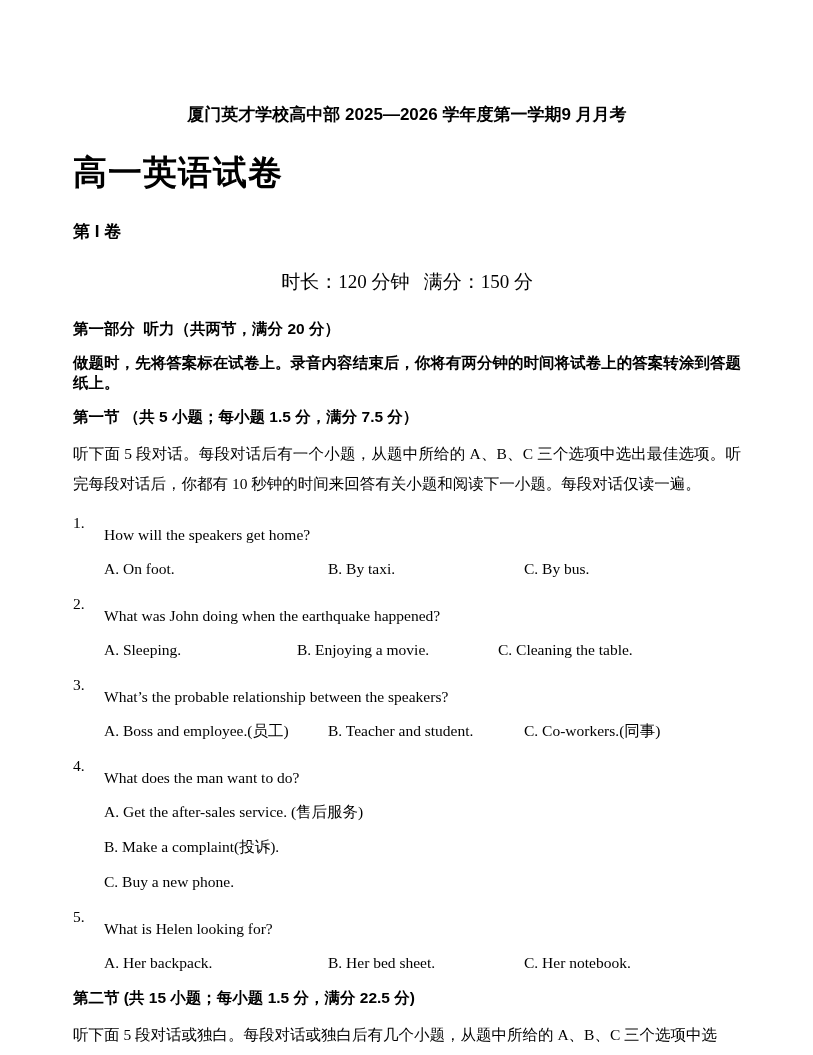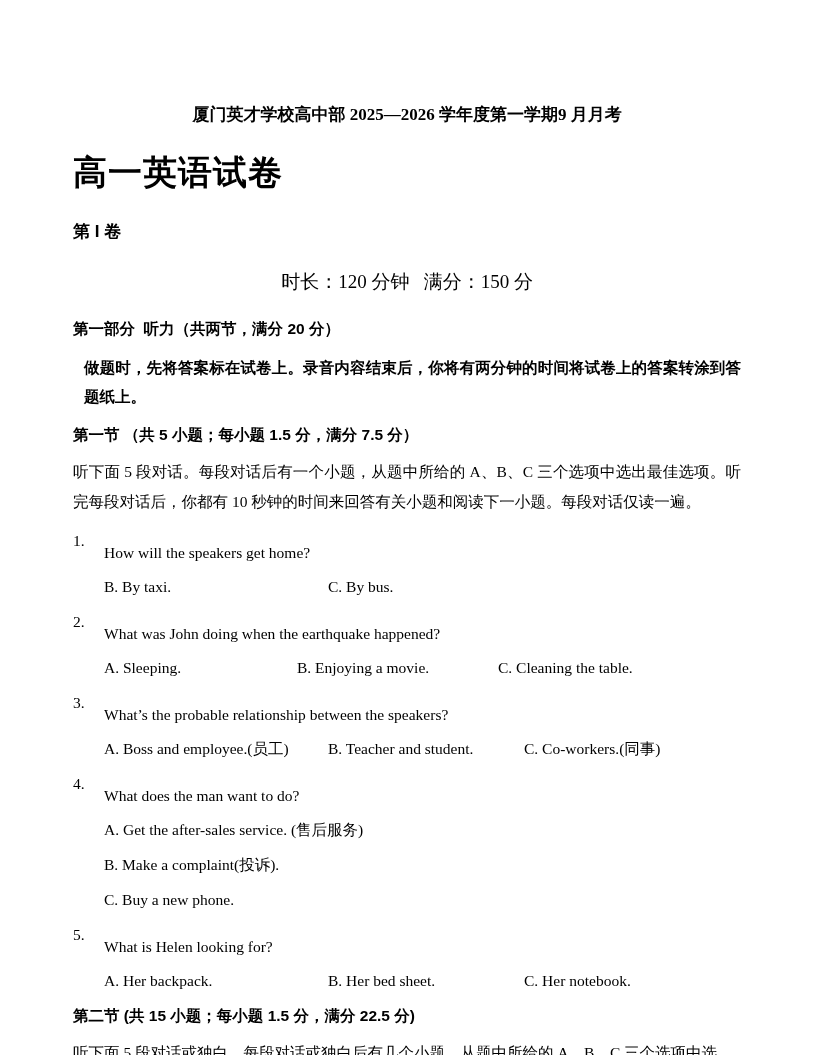--- a/index.html
+++ b/index.html
@@ -11,21 +11,21 @@
     color: #000;
     font-family: "Liberation Serif", "DejaVu Serif", serif;
     font-size: 15.5px;
   }
   .page { padding: 103px 72px 0 73px; }
 
   .header-line {
     text-align: center;
     font-weight: bold;
     font-size: 17px;
-    font-family: Liberation Serif, serif;
+    font-family: Liberation Sans, sans-serif;
     white-space: pre-wrap;
   }
   .title {
     font-weight: bold;
     font-size: 34px;
     margin-top: 24px;
     letter-spacing: 1px;
     font-family: "Liberation Sans", "DejaVu Sans", sans-serif;
   }
   .volume {
@@ -45,24 +45,23 @@
     font-weight: bold;
     font-size: 15.5px;
     font-family: "Liberation Sans", "DejaVu Sans", sans-serif;
     white-space: pre-wrap;
   }
   .part-heading { margin-top: 24px; }
   .bold-para {
     font-weight: bold;
     font-size: 15.5px;
     font-family: "Liberation Sans", "DejaVu Sans", sans-serif;
-    line-height: 29px;
+    line-height: 20px;
     margin-top: 13px;
     text-align: justify;
-    margin-left: 11px;
   }
   .sec-heading { margin-top: 14px; }
   .directions {
     font-size: 15.5px;
     line-height: 30px;
     margin-top: 11px;
     margin-bottom: 14px;
     text-align: justify;
   }
   .question { }
@@ -102,20 +101,21 @@
   <div class="sec-heading">第一节 （共 5 小题；每小题 1.5 分，满分 7.5 分）</div>
 
   <p class="directions">听下面 5 段对话。每段对话后有一个小题，从题中所给的 A、B、C 三个选项中选出最佳选项。听完每段对话后，你都有 10 秒钟的时间来回答有关小题和阅读下一小题。每段对话仅读一遍。</p>
 
   <div class="question">
     <div class="q-row">
       <span class="q-num">1.</span>
       <span class="q-stem">How will the speakers get home?</span>
     </div>
     <div class="options-row">
+      <span class="opt">A. On foot.</span>
       <span class="opt">B. By taxi.</span>
       <span class="opt">C. By bus.</span>
     </div>
   </div>
 
   <div class="question">
     <div class="q-row">
       <span class="q-num">2.</span>
       <span class="q-stem">What was John doing when the earthquake happened?</span>
     </div>

